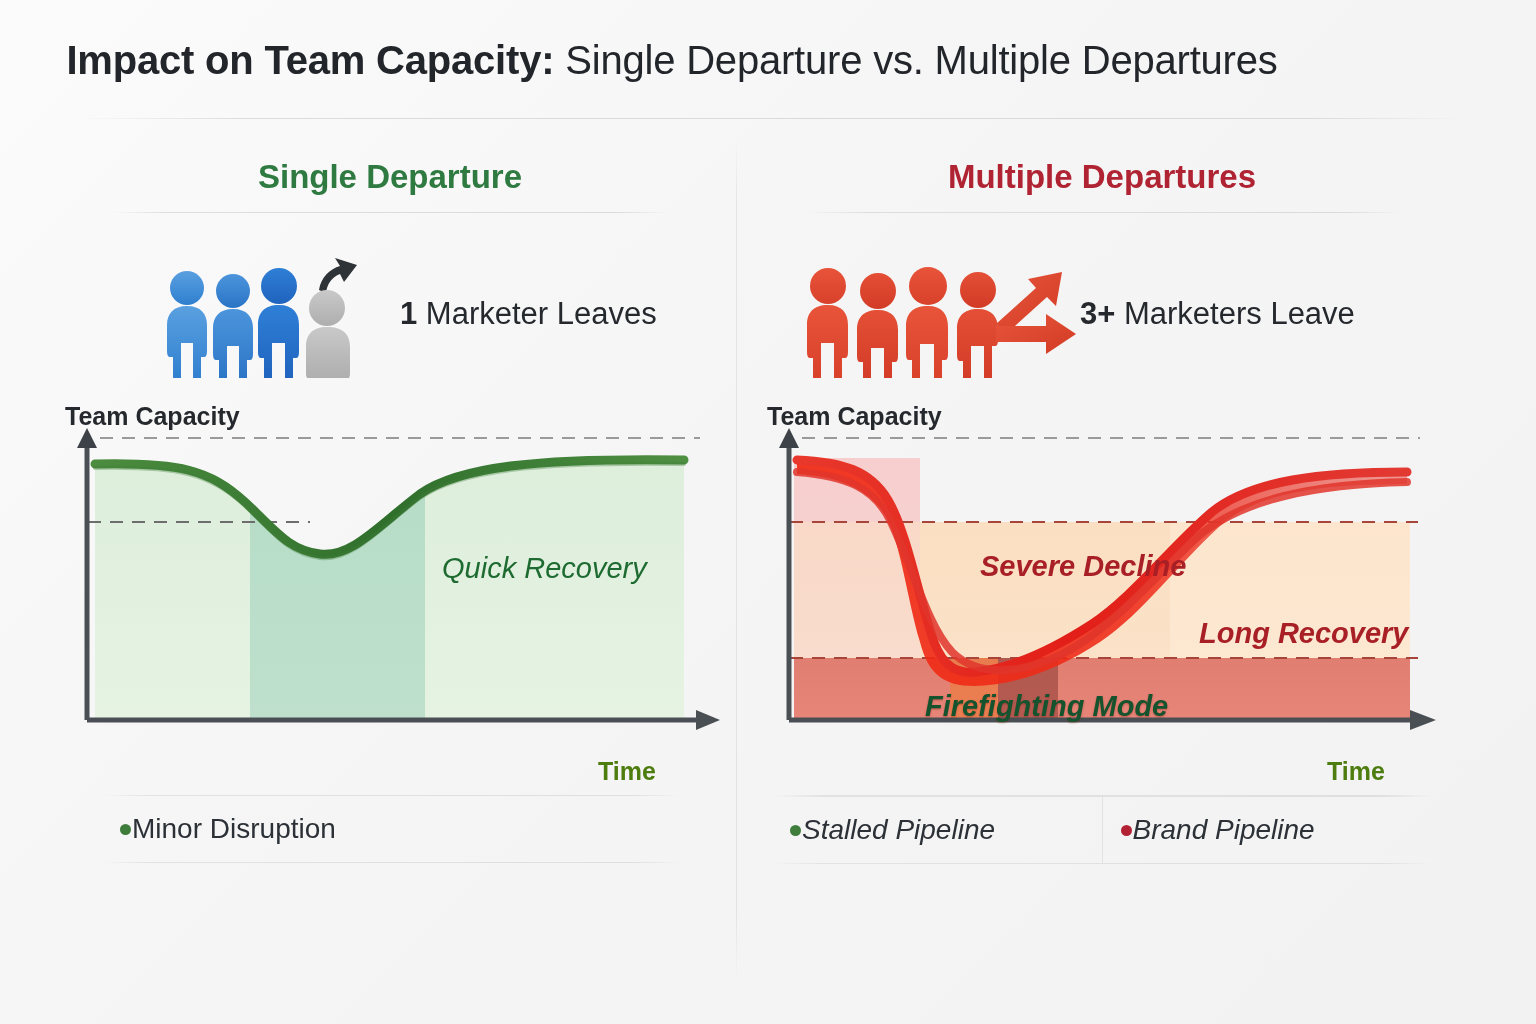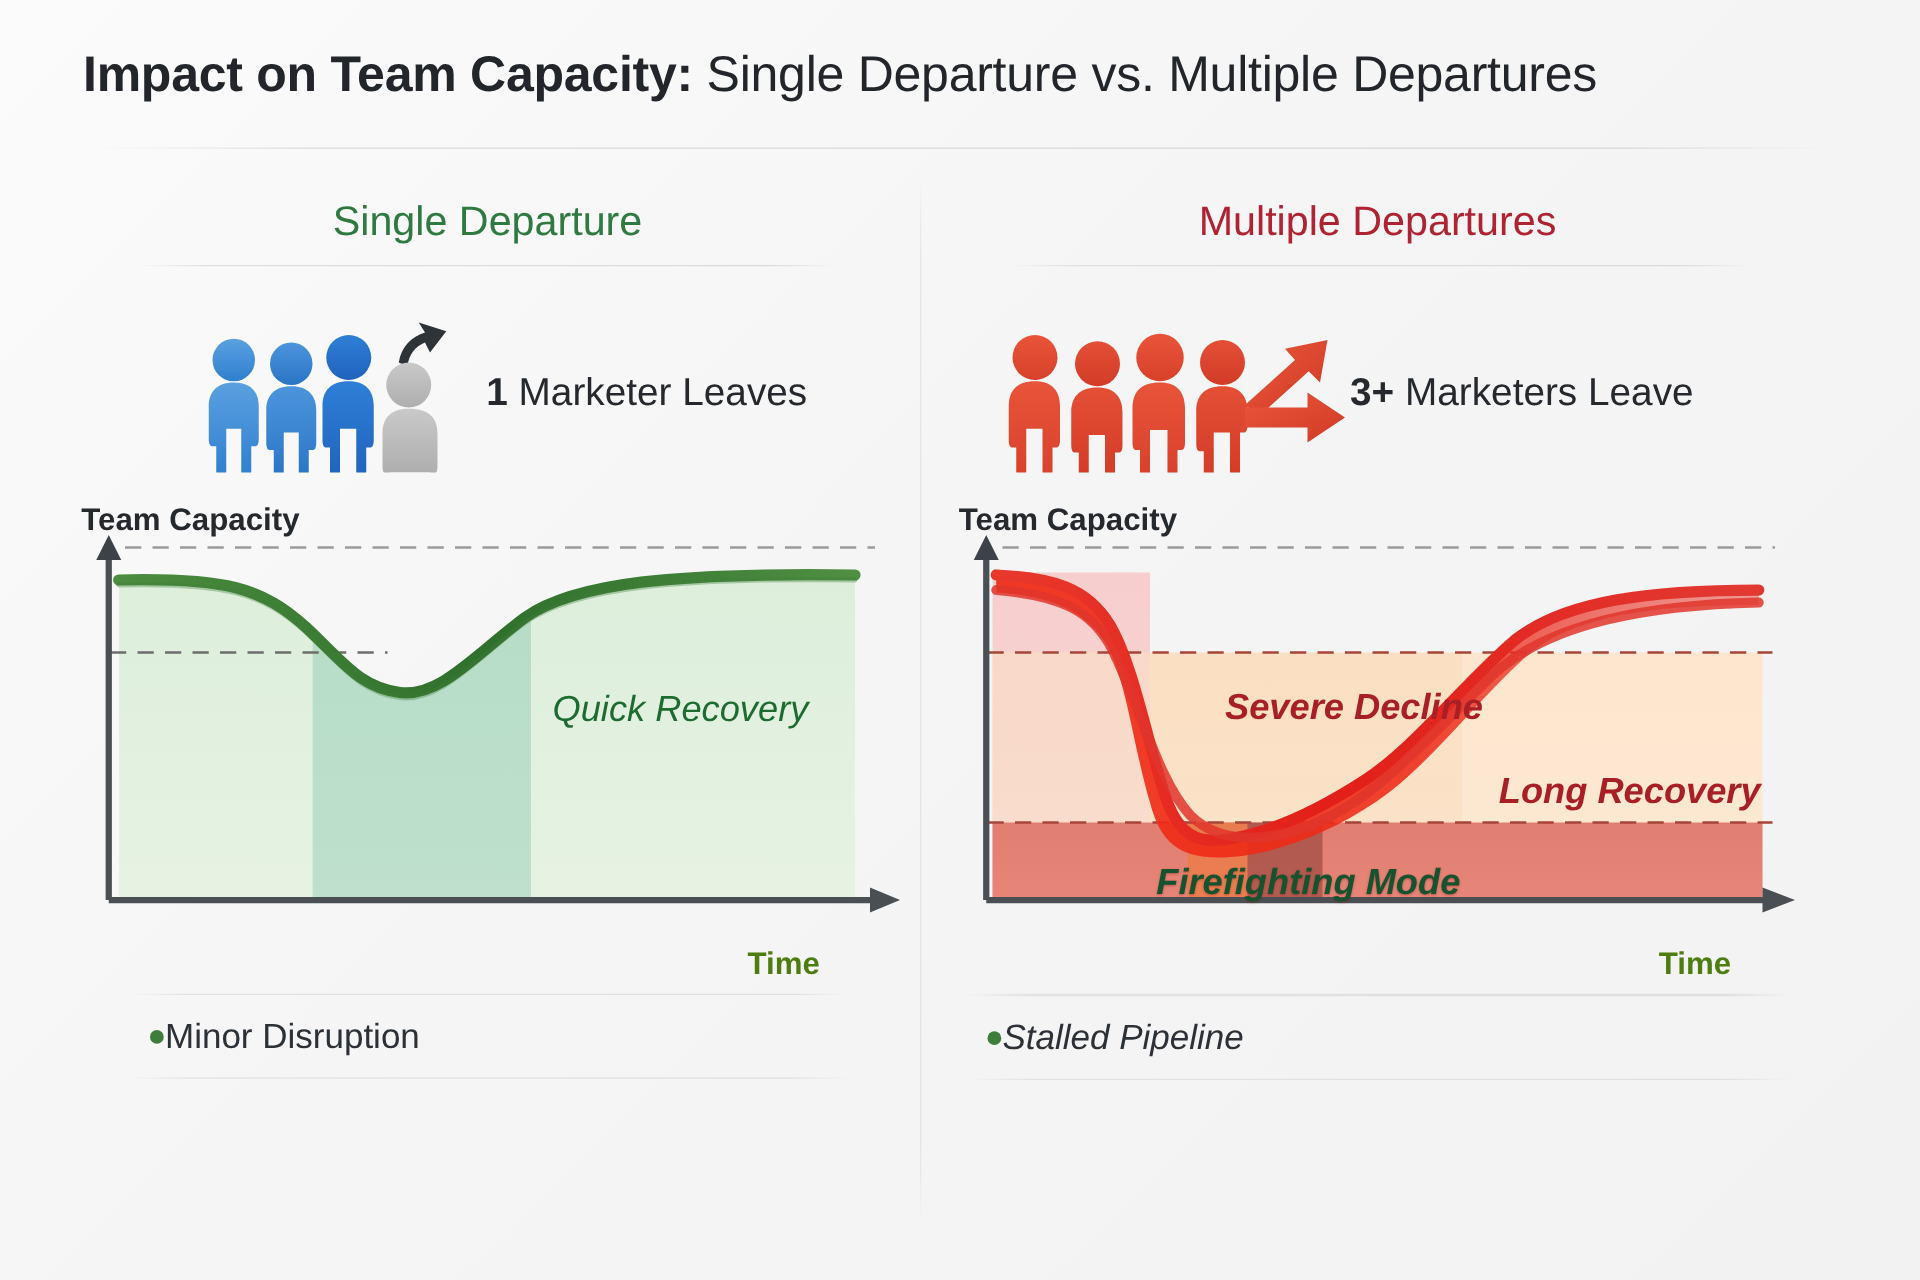--- a/index.html
+++ b/index.html
@@ -29,39 +29,39 @@
     background:linear-gradient(180deg,rgba(225,225,225,0) 0%,#e4e4e4 8%,#e2e2e2 92%,rgba(225,225,225,0) 100%);
   }
 
   
   .panel{position:absolute;top:140px;height:860px;}
   .panel.left{left:60px;width:660px;}
   .panel.right{left:762px;width:680px;}
 
   .panel-title{
     position:absolute;top:18px;width:100%;text-align:center;
-    font-size:33px;font-weight:normal;white-space:nowrap;
+    font-size:33px;font-weight:bold;white-space:nowrap;
   }
   .panel.left .panel-title{color:#2f7a41;}
   .panel.right .panel-title{color:#b02333;}
   .panel-rule{
     position:absolute;top:72px;left:50px;width:560px;height:1px;
     background:linear-gradient(90deg,rgba(220,220,220,0) 0%,#dedede 10%,#dadada 90%,rgba(220,220,220,0) 100%);
   }
   .panel.right .panel-rule{left:45px;width:595px;}
 
   
   .people-row{position:absolute;top:108px;left:0;width:100%;height:130px;}
   .people-icons{position:absolute;top:0;}
   .panel.left .people-icons{left:100px;}
   .panel.right .people-icons{left:38px;}
   .people-label{
     position:absolute;font-size:31px;color:#25292e;white-space:nowrap;top:48px;
   }
-  .panel.left .people-label{left:329px;}
+  .panel.left .people-label{left:340px;}
   .panel.right .people-label{left:318px;}
   .people-label .cnt{font-weight:bold;}
 
   
   .chart-wrap{position:absolute;top:262px;left:0;width:100%;height:390px;}
   .cap-label{
     position:absolute;top:0;font-size:25px;font-weight:bold;color:#25292e;white-space:nowrap;
   }
   .panel.left .cap-label{left:5px;}
   .panel.right .cap-label{left:5px;}
@@ -327,18 +327,22 @@
     </div>
 
     <div class="legend">
       <div class="legend-rule"></div>
       <div class="legend-rule"></div>
       <div class="legend-row">
         <div class="legend-cell">
           <span class="dot" style="background:#3f7d3c"></span>
           <span class="txt it">Stalled Pipeline</span>
         </div>
+        <div class="legend-cell sep">
+          <span class="dot" style="background:#b22234"></span>
+          <span class="txt it">Brand Pipeline</span>
+        </div>
       </div>
       <div class="legend-rule"></div>
     </div>
   </div>
 
 </div>
 
 </body></html>

